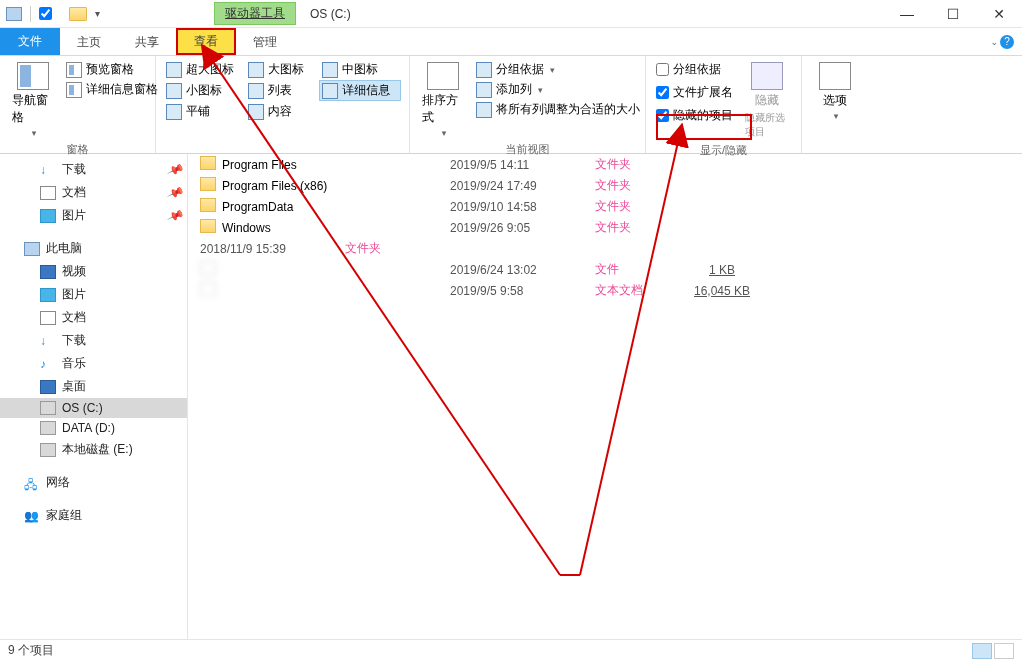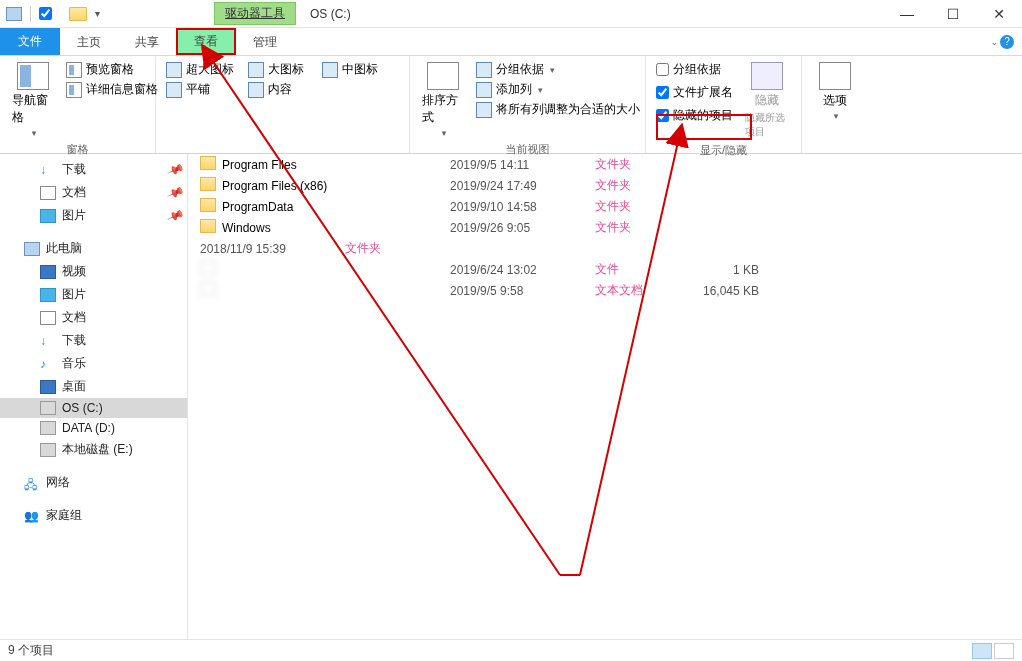--- a/index.html
+++ b/index.html
@@ -15,21 +15,21 @@
 .tb-drop { color:#555; font-size:10px; padding:0 4px; }
 .context-tab { background:#a0dc8a; border:1px solid #7bc85e; color:#333; padding:2px 10px; margin-left:110px;text-decoration:underline; }
 .tb-title { margin-left:14px; color:#333; }
 .win-controls { margin-left:auto; display:flex; }
 .win-btn { width:46px; height:28px; display:flex; align-items:center; justify-content:center; color:#333; font-size:14px; }
 
 
 .ribbon-tabs { height: 28px; display:flex; align-items:stretch; border-bottom:1px solid #d9d9d9; }
 .rt-file { background:#1e91ea; color:#fff; padding:0 18px; display:flex; align-items:center; }
 .rt-tab { padding:0 16px; display:flex; align-items:center; color:#444; border:1px solid transparent; border-bottom:none; }
-.rt-tab.active { border:2px solid #d40000; background:#86efac; }
+.rt-tab.active { border:2px solid #d40000; background:#fde047; }
 .rt-help { margin-left:auto; display:flex; align-items:center; padding-right:8px; gap:2px; color:#1e91ea; }
 
 
 .ribbon { height:98px; background:#fff; border-bottom:1px solid #d4d4d4; display:flex; }
 .r-group { border-right:1px solid #e3e3e3; padding:4px 8px 0 8px; display:flex; flex-direction:column; justify-content:space-between; }
 .r-group-label { text-align:center; color:#666; font-size:11px; padding:2px 0 3px; }
 .r-items { display:flex; gap:6px; flex:1; }
 .r-big { display:flex; flex-direction:column; align-items:center; gap:2px; padding:2px 4px; min-width:50px; }
 .r-big .ic { width:32px; height:28px; }
 .r-row { display:flex; align-items:center; gap:4px; padding:1px 2px; white-space:nowrap; }
@@ -66,21 +66,21 @@
 .sb-ic.net{color:#1e91ea;}
 .sb-ic.hg{color:#3b9c3b;}
 .sb-pin{ margin-left:auto; color:#888; transform:rotate(20deg); }
 
 
 .filelist { flex:1; overflow:auto; }
 .row { display:flex; padding:2px 0 2px 12px; align-items:center; }
 .c-name{ width:250px; display:flex; align-items:center; gap:6px; }
 .c-date{ width:145px; color:#555; }
 .c-type{ width:90px; color:#ec4899; }
-.c-size{ width:90px; text-align:right; color:#555; padding-right:16px; }
+.c-size{ width:90px; text-align:center; color:#555; padding-right:16px;text-decoration:underline; }
 .f-ic{ width:16px; height:14px; display:inline-block; }
 .f-ic.folder{ background:linear-gradient(#ffe9a6,#fcd46b); border:1px solid #e6b84e; }
 .blur { filter:blur(3px); opacity:.55; }
 
 
 .status { height:22px; border-top:1px solid #e5e5e5; display:flex; align-items:center; padding:0 8px; color:#444; }
 .view-icons{ margin-left:auto; display:flex; gap:2px;}
 .vi{ width:20px; height:16px; border:1px solid #ccc; }
 .vi.active{ background:#cde6f7; border-color:#98c7e8;}
 
@@ -155,20 +155,34 @@
             <span class="ic generic"></span>
             <span>超大图标</span>
           </div>
         <div class="r-row" style="width:72px;">
             <span class="ic generic"></span>
             <span>大图标</span>
           </div>
         <div class="r-row" style="width:72px;">
             <span class="ic generic"></span>
             <span>中图标</span>
+          </div>
+      </div>
+      <div style="display:flex;gap:2px;">
+        <div class="r-row" style="width:80px;">
+            <span class="ic generic"></span>
+            <span>小图标</span>
+          </div>
+        <div class="r-row" style="width:72px;">
+            <span class="ic generic"></span>
+            <span>列表</span>
+          </div>
+        <div class="r-row detail-sel" style="width:82px;">
+            <span class="ic generic"></span>
+            <span>详细信息</span>
           </div>
       </div>
       <div style="display:flex;gap:2px;">
         <div class="r-row" style="width:80px;">
             <span class="ic generic"></span>
             <span>平铺</span>
           </div>
         <div class="r-row" style="width:72px;">
             <span class="ic generic"></span>
             <span>内容</span>

